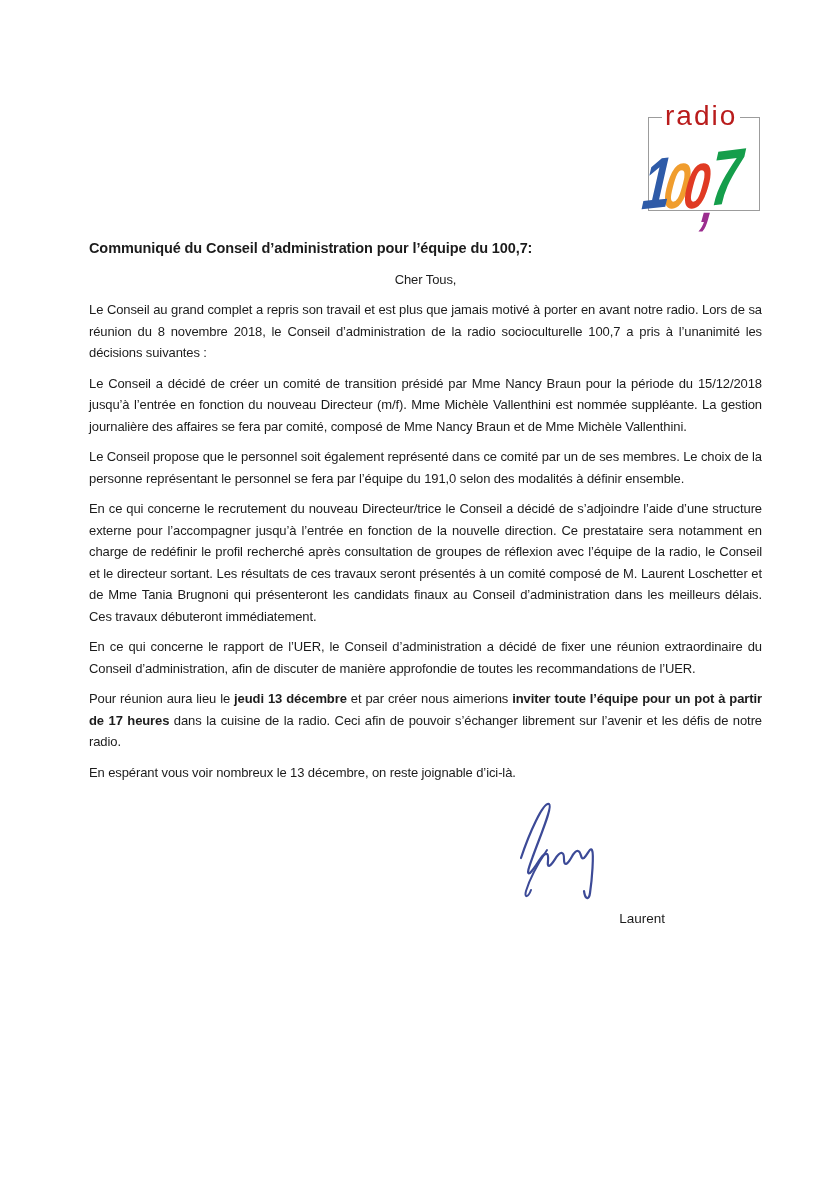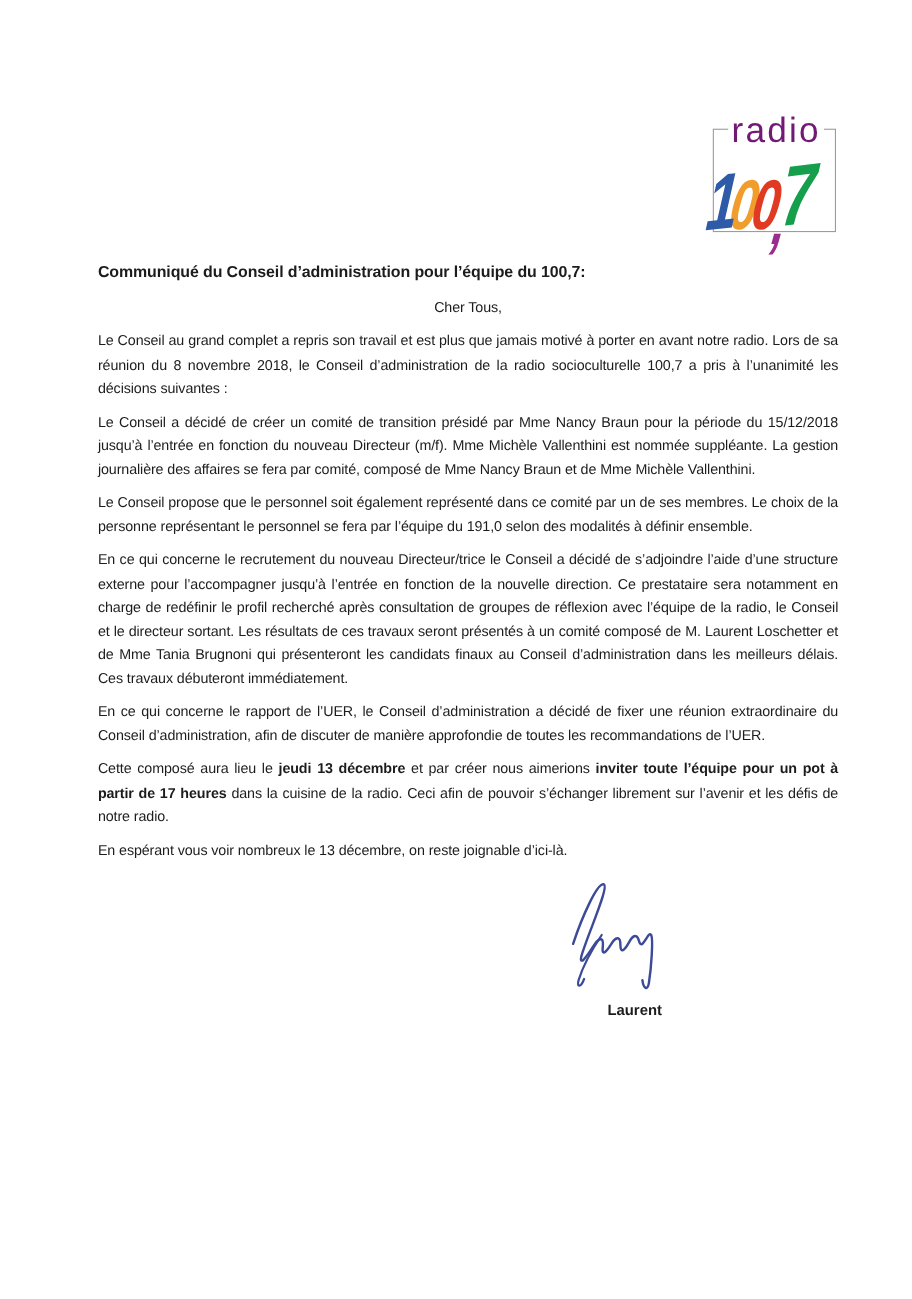--- a/index.html
+++ b/index.html
@@ -18,22 +18,22 @@
   .logo { position: absolute; left: 638px; top: 98px; width: 175px; height: 130px; }
   .logo-frame {
     position: absolute; left: 10px; top: 19px;
     width: 110px; height: 92px;
     border: 1.5px solid #9c9c9c;
     z-index: 0;
   }
   .logo-word {
     position: absolute; left: 24px; top: 4px;
     z-index: 1;
-    font-size: 32px; line-height: 1; font-weight: 400;
-    letter-spacing: 2px; color: #701a75;
+    font-size: 28px; line-height: 1; font-weight: 400;
+    letter-spacing: 2px; color: #b91c1c;
     background: #ffffff; padding: 0 3px;
   }
   .logo-digits {
     position: absolute; left: 0px; top: 44px; z-index: 2;
     display: flex; align-items: baseline;
     font-size: 72px; line-height: 1;
     font-weight: bold; font-style: italic;
     transform: skewX(-8deg) scaleX(0.70);
     transform-origin: left bottom;
     white-space: nowrap;
@@ -52,21 +52,21 @@
     text-align: justify;
   }
   .letter p { margin: 0 0 9px 4px; }
   .heading { font-weight: bold; font-size: 14.5px; margin: 0 0 29px 0; text-align: left; }
   .salutation { margin: 0 0 11px 0; text-align: center; }
   .single-line { text-align: left; }
   .closing { text-align: left; padding-left: 4px; margin-top: 12px; }
   .b { font-weight: bold; }
 
   
-  .signature-block { margin: 6px 0 0 400px; width: 180px; text-align: center; font-weight: bold; }
+  .signature-block { margin: 6px 0 0 400px; width: 180px; text-align: right; }
   .signature-svg { display: block; margin-left: 18px; }
   .signature-name { margin: 4px 0 0 4px; font-size: 13.5px; letter-spacing: 0; }
 </style>
 </head>
 <body>
 
 <div class="page">
 
   <div class="logo">
     <div class="logo-frame"></div>
@@ -88,21 +88,21 @@
     <p>Le Conseil au grand complet a repris son travail et est plus que jamais motivé à porter en avant notre radio. Lors de sa réunion du 8 novembre 2018, le Conseil d’administration de la radio socioculturelle 100,7 a pris à l’unanimité les décisions suivantes :</p>
 
     <p>Le Conseil a décidé de créer un comité de transition présidé par Mme Nancy Braun pour la période du 15/12/2018 jusqu’à l’entrée en fonction du nouveau Directeur (m/f). Mme Michèle Vallenthini est nommée suppléante. La gestion journalière des affaires se fera par comité, composé de Mme Nancy Braun et de Mme Michèle Vallenthini.</p>
 
     <p>Le Conseil propose que le personnel soit également représenté dans ce comité par un de ses membres. Le choix de la personne représentant le personnel se fera par l’équipe du 191,0 selon des modalités à définir ensemble.</p>
 
     <p>En ce qui concerne le recrutement du nouveau Directeur/trice le Conseil a décidé de s’adjoindre l’aide d’une structure externe pour l’accompagner jusqu’à l’entrée en fonction de la nouvelle direction. Ce prestataire sera notamment en charge de redéfinir le profil recherché après consultation de groupes de réflexion avec l’équipe de la radio, le Conseil et le directeur sortant. Les résultats de ces travaux seront présentés à un comité composé de M. Laurent Loschetter et de Mme Tania Brugnoni qui présenteront les candidats finaux au Conseil d’administration dans les meilleurs délais. Ces travaux débuteront immédiatement.</p>
 
     <p>En ce qui concerne le rapport de l’UER, le Conseil d’administration a décidé de fixer une réunion extraordinaire du Conseil d’administration, afin de discuter de manière approfondie de toutes les recommandations de l’UER.</p>
 
-    <p><span>Cette composé aura lieu le </span><span class="b">jeudi 13 décembre</span><span> et par créer nous aimerions </span><span class="b">inviter toute l’équipe pour un pot à partir de 17 heures</span><span> dans la cuisine de la radio. Ceci afin de pouvoir s’échanger librement sur l’avenir et les défis de notre radio.</span></p>
+    <p><span>Pour réunion aura lieu le </span><span class="b">jeudi 13 décembre</span><span> et par créer nous aimerions </span><span class="b">inviter toute l’équipe pour un pot à partir de 17 heures</span><span> dans la cuisine de la radio. Ceci afin de pouvoir s’échanger librement sur l’avenir et les défis de notre radio.</span></p>
 
     <p class="single-line">En espérant vous voir nombreux le 13 décembre, on reste joignable d’ici-là.</p>
 
 
     <div class="signature-block">
       <svg class="signature-svg" width="100" height="112" viewBox="0 0 100 112" fill="none" style="color: rgb(60, 74, 151);">
         <path d="M18 66 C 26 42, 40 10, 46 12 C 50 14, 38 42, 30 64 C 26 75, 23 83, 27 81 C 35 73, 39 60, 44 62 C 47 64, 43 74, 46 74 C 51 72, 54 60, 59 61 C 63 62, 59 72, 63 72 C 68 70, 70 58, 75 59 C 79 60, 77 68, 81 66 C 85 62, 87 55, 89 58 C 91 62, 89 88, 87 101 C 86 109, 82 107, 81 99" stroke="currentColor" stroke-width="2.2" stroke-linecap="round" fill="none"></path>
         <path d="M44 58 C 36 70, 27 86, 23 99 C 21 106, 25 106, 28 98" stroke="currentColor" stroke-width="2" stroke-linecap="round" fill="none"></path>
       </svg>
       <div class="signature-name">Laurent</div>

